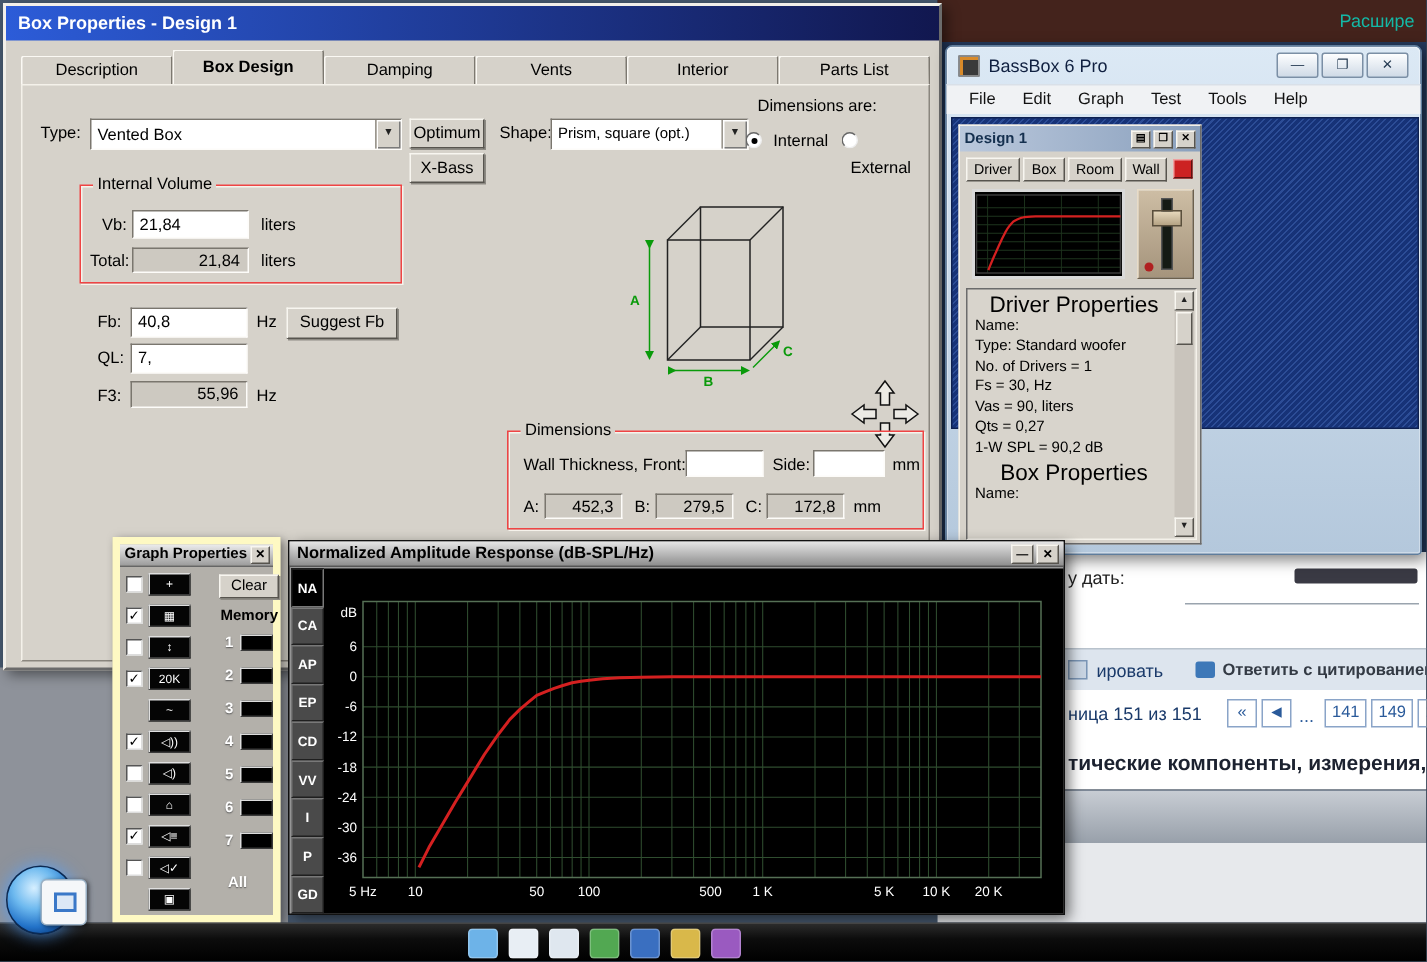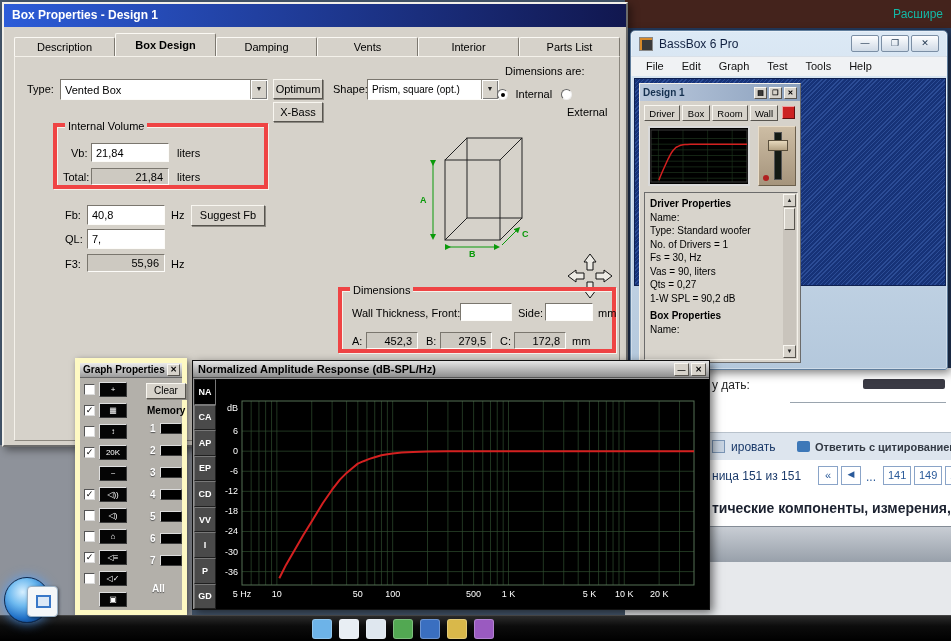--- a/index.html
+++ b/index.html
@@ -5,21 +5,21 @@
   *{margin:0;padding:0;box-sizing:border-box;}
   body{font-family:"Liberation Sans",sans-serif;background:#20242a;}
   .screen{position:relative;width:951px;height:641px;overflow:hidden;background:#46586e;font-family:"Liberation Sans",sans-serif;}
   .abs{position:absolute;}
   
   .r3d{background:#d6d2ca;border:1px solid;border-color:#f8f6f0 #57544e #57544e #f8f6f0;}
   .btn{position:absolute;background:#d6d2ca;border:1px solid;border-color:#f8f6f0 #57544e #57544e #f8f6f0;font-size:11px;text-align:center;color:#000;box-shadow:1px 1px 0 #8d8a83;}
   .tinput{position:absolute;border:1px solid;border-color:#7a766e #fdfcf9 #fdfcf9 #7a766e;background:#fff;font:11px "Liberation Sans",sans-serif;padding:1px 4px;}
   .vbox{position:absolute;background:#cdc9c1;border:1px solid;border-color:#7a766e #fdfcf9 #fdfcf9 #7a766e;font-size:11px;text-align:right;padding:2px 5px;color:#000;}
   .lbl{position:absolute;font-size:11px;color:#000;white-space:nowrap;}
-  .group{position:absolute;border:4px solid #ef4444;box-shadow:inset 1px 1px 0 #f6f3ec,1px 1px 0 #f6f3ec;}
+  .group{position:absolute;border:1px solid #ef4444;box-shadow:inset 1px 1px 0 #f6f3ec,1px 1px 0 #f6f3ec;}
   .legend{position:absolute;top:-7px;left:8px;background:#d6d2ca;padding:0 3px;font-size:11px;color:#000;}
   .select{position:absolute;height:21px;background:#fff;border:1px solid;border-color:#7a766e #fdfcf9 #fdfcf9 #7a766e;font-size:11px;display:flex;align-items:center;}
   .sel-text{flex:1;padding:0 4px;white-space:nowrap;overflow:hidden;color:#000;}
   .sel-btn{width:17px;height:100%;background:#d6d2ca;border-left:1px solid #9a968e;box-shadow:inset 1px 1px 0 #fff,inset -1px -1px 0 #7a7a7a;font-size:7px;text-align:center;line-height:18px;color:#222;}
   .radio{width:11px;height:11px;border-radius:50%;background:#fff;border:1px solid;border-color:#666 #eee #eee #666;display:inline-block;position:relative;vertical-align:-2px;}
   .radio[data-on="true"]::after{content:"";position:absolute;left:3px;top:3px;width:4px;height:4px;border-radius:50%;background:#000;}
   
   .dlg{left:2px;top:2px;width:626px;height:445px;background:#d6d2ca;border:2px solid;border-color:#f2efe9 #6b6b6b #6b6b6b #f2efe9;box-shadow:3px 3px 8px rgba(0,0,0,.45);}
   .dlg-title{height:23px;background:linear-gradient(90deg,#2c5cd8,#11174f);color:#fff;font-size:12px;font-weight:bold;padding:4px 8px;}
   .tabs{position:absolute;left:10px;top:29px;width:606px;height:23px;display:flex;}
@@ -52,21 +52,21 @@
   .bbmenu span{padding:3px 9px;}
   .mdi{position:absolute;left:3px;top:47px;width:312px;height:208px;background-color:#1c3f8e;background-image:repeating-linear-gradient(135deg,rgba(255,255,255,.07) 0 1px,rgba(0,0,30,.2) 1px 3px);border:1px solid #0e2050;}
   .child{position:absolute;left:4px;top:4px;width:162px;height:280px;background:#d6d2ca;border:1px solid;border-color:#f4f1ea #6b6b6b #6b6b6b #f4f1ea;}
   .ctitle{height:17px;background:linear-gradient(90deg,#bac8dc,#8aa0bd);display:flex;align-items:center;padding:0 3px;font-size:10px;font-weight:bold;color:#15304f;}
   .cbtn{width:13px;height:12px;background:#d6d2ca;border:1px solid;border-color:#f8f6f0 #57544e #57544e #f8f6f0;font-size:7px;line-height:10px;text-align:center;color:#000;margin-left:2px;}
   .tbtn{position:absolute;height:16px;background:#d6d2ca;border:1px solid;border-color:#f8f6f0 #57544e #57544e #f8f6f0;font-size:9.5px;text-align:center;padding-top:2px;color:#000;}
   .thumb{position:absolute;left:8px;top:42px;width:102px;height:60px;border:2px solid #d9d9d9;background:#000;}
   .sliderbox{position:absolute;left:118px;top:42px;width:38px;height:60px;background:linear-gradient(#cdbda4,#a5947c);border:1px solid;border-color:#e8dcc8 #6b5f4c #6b5f4c #e8dcc8;}
   .ppanel{position:absolute;left:4px;top:108px;width:154px;height:168px;background:#d8d4cc;border:1px solid;border-color:#6b6b6b #f4f1ea #f4f1ea #6b6b6b;}
   .plines{position:absolute;left:5px;top:4px;width:132px;font-size:10px;line-height:13.5px;color:#000;}
-  .phead{font-weight:bold;font-size:10px;}
+  .phead{font-weight:normal;font-size:15px;text-align:center;}
   .vsb{position:absolute;right:1px;top:1px;width:13px;height:164px;background:#c9c4bc;}
   .sarr{position:absolute;width:13px;height:13px;background:#d6d2ca;border:1px solid;border-color:#f8f6f0 #57544e #57544e #f8f6f0;font-size:6px;line-height:11px;text-align:center;color:#222;}
   
   .browser{left:625px;top:0;width:326px;height:615px;background:#243a5e;z-index:1;}
   .br-top{position:absolute;left:0;top:0;width:326px;height:28px;background:#44231c;color:#14b8a6;font-size:12px;text-align:right;padding:7px 8px 0 0;}
   .br-row{position:absolute;left:0;width:326px;background:#fff;}
   .frag{position:absolute;font-size:12px;color:#222;white-space:nowrap;}
   .skel{position:absolute;background:#3a3a44;border-radius:2px;}
   .pagbox{position:absolute;height:19px;border:1px solid #8aa4c8;color:#2a5a9a;font-size:11px;text-align:center;padding:2px 4px;background:#fff;}
   

